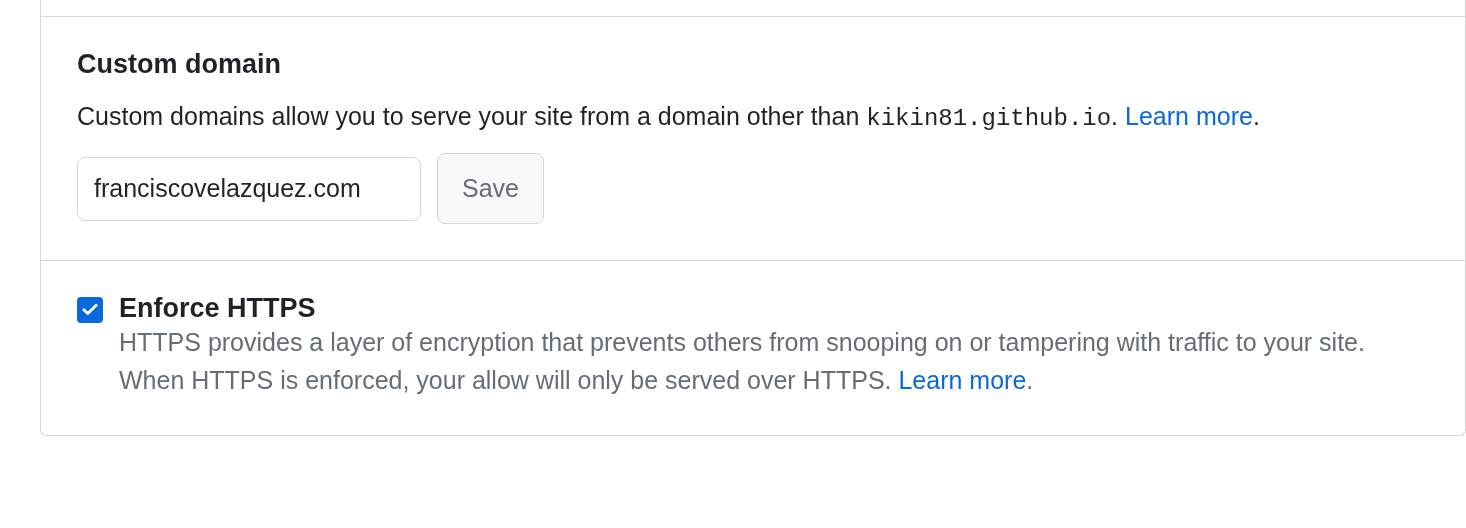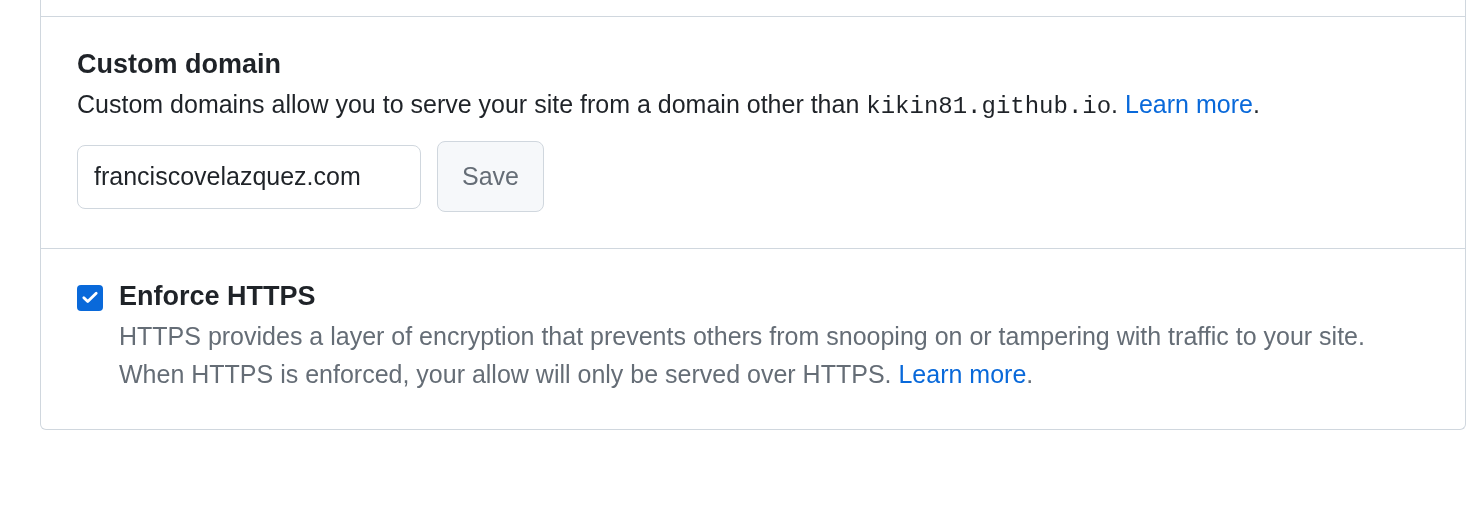--- a/index.html
+++ b/index.html
@@ -27,21 +27,21 @@
       padding: 32px 36px 36px 36px;
       border-top: 1px solid #d0d7de;
     }
     .section:first-child {
       border-top: 1px solid #d0d7de;
     }
     .section-title {
       font-size: 27px;
       font-weight: 600;
       color: #1f2328;
-      margin-bottom: 6px;
+      margin-bottom: 18px;
     }
     .section-description {
       font-size: 25px;
       color: #1f2328;
       line-height: 1.5;
       margin-bottom: 16px;
     }
     .code {
       font-family: ui-monospace, SFMono-Regular, "SF Mono", Menlo, Consolas, "Liberation Mono", monospace;
       font-size: 24px;
@@ -110,21 +110,20 @@
       pointer-events: none;
       color: #ffffff;
     }
     .checkbox-content {
       flex: 1;
     }
     .checkbox-label {
       font-size: 27px;
       font-weight: 600;
       color: #1f2328;
-      margin-bottom: 6px;
       cursor: pointer;
       display: inline-block;
     }
     .checkbox-description {
       font-size: 25px;
       color: #656d76;
       line-height: 1.5;
     }
     .top-spacer {
       height: 16px;

